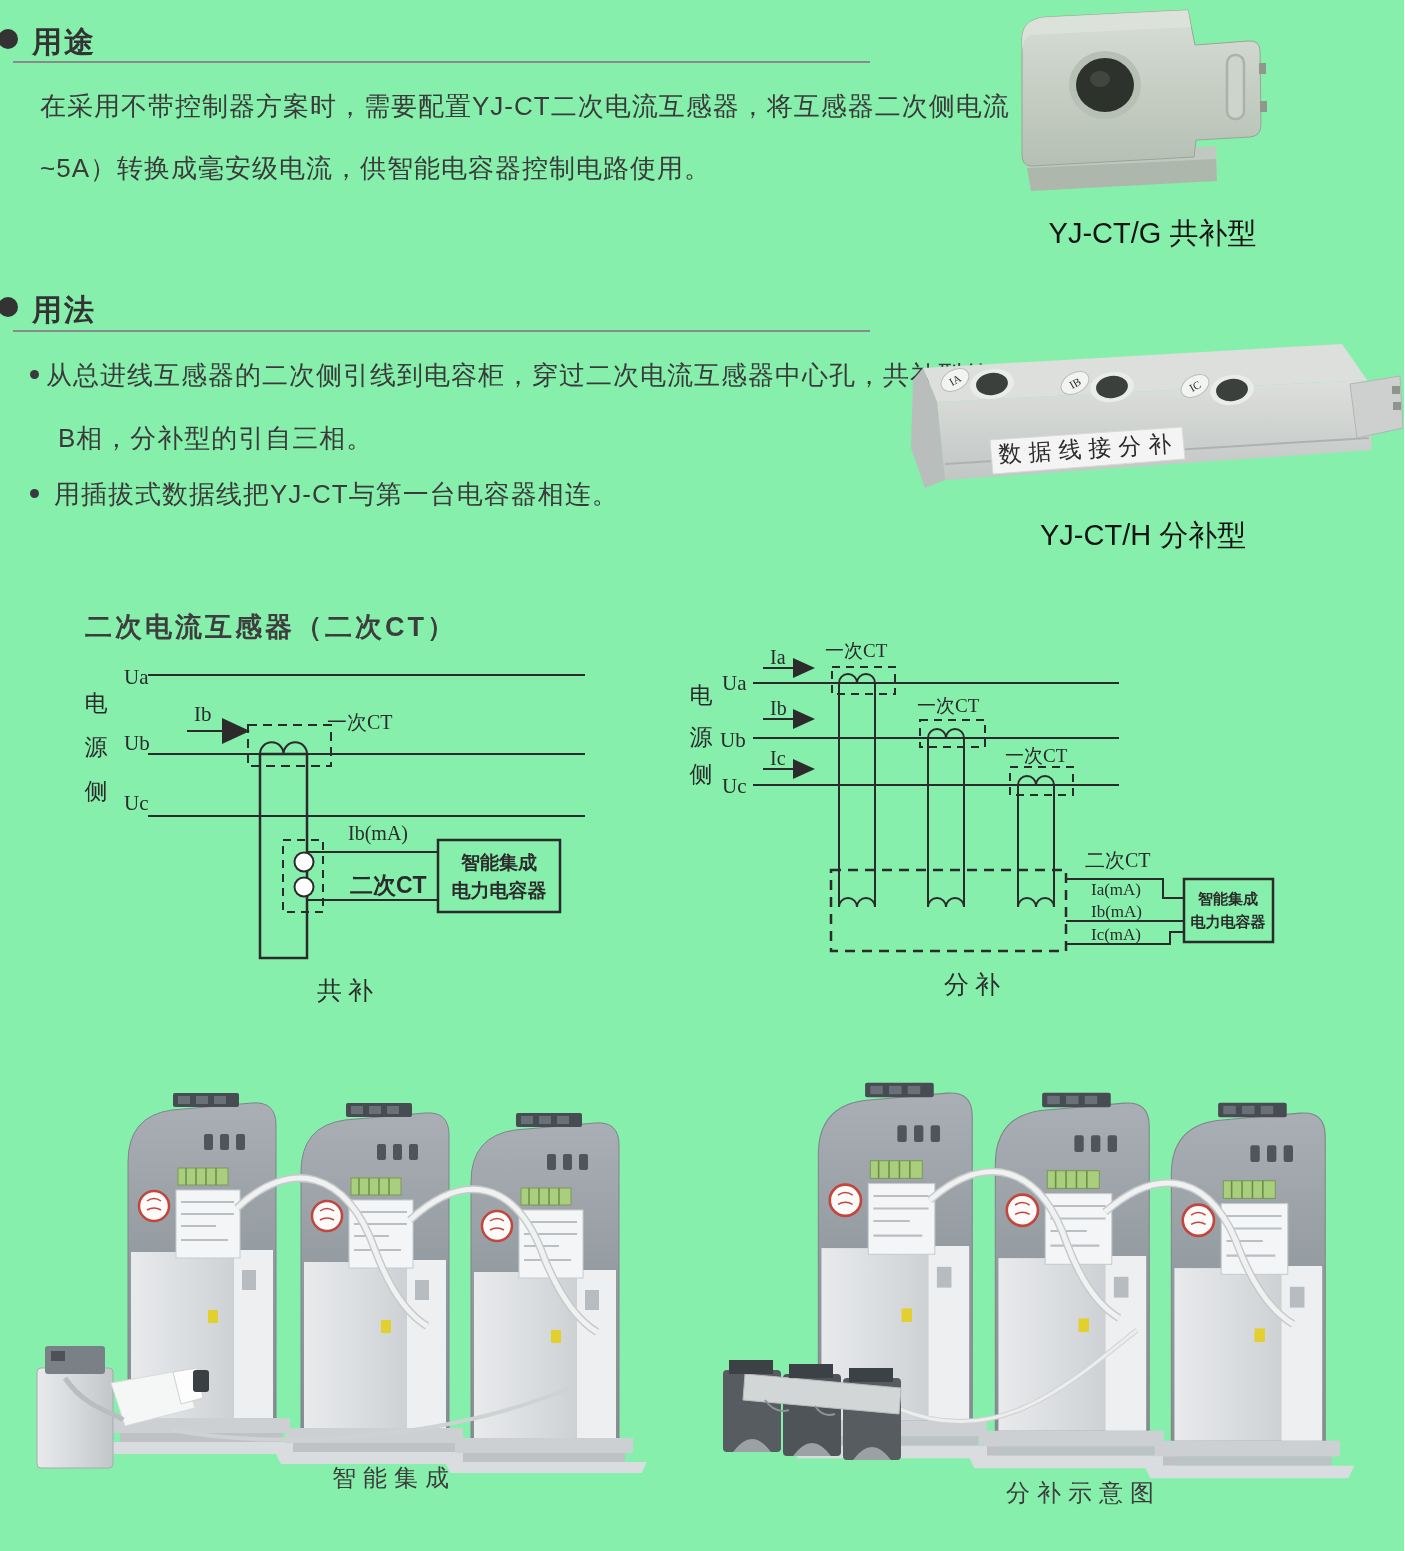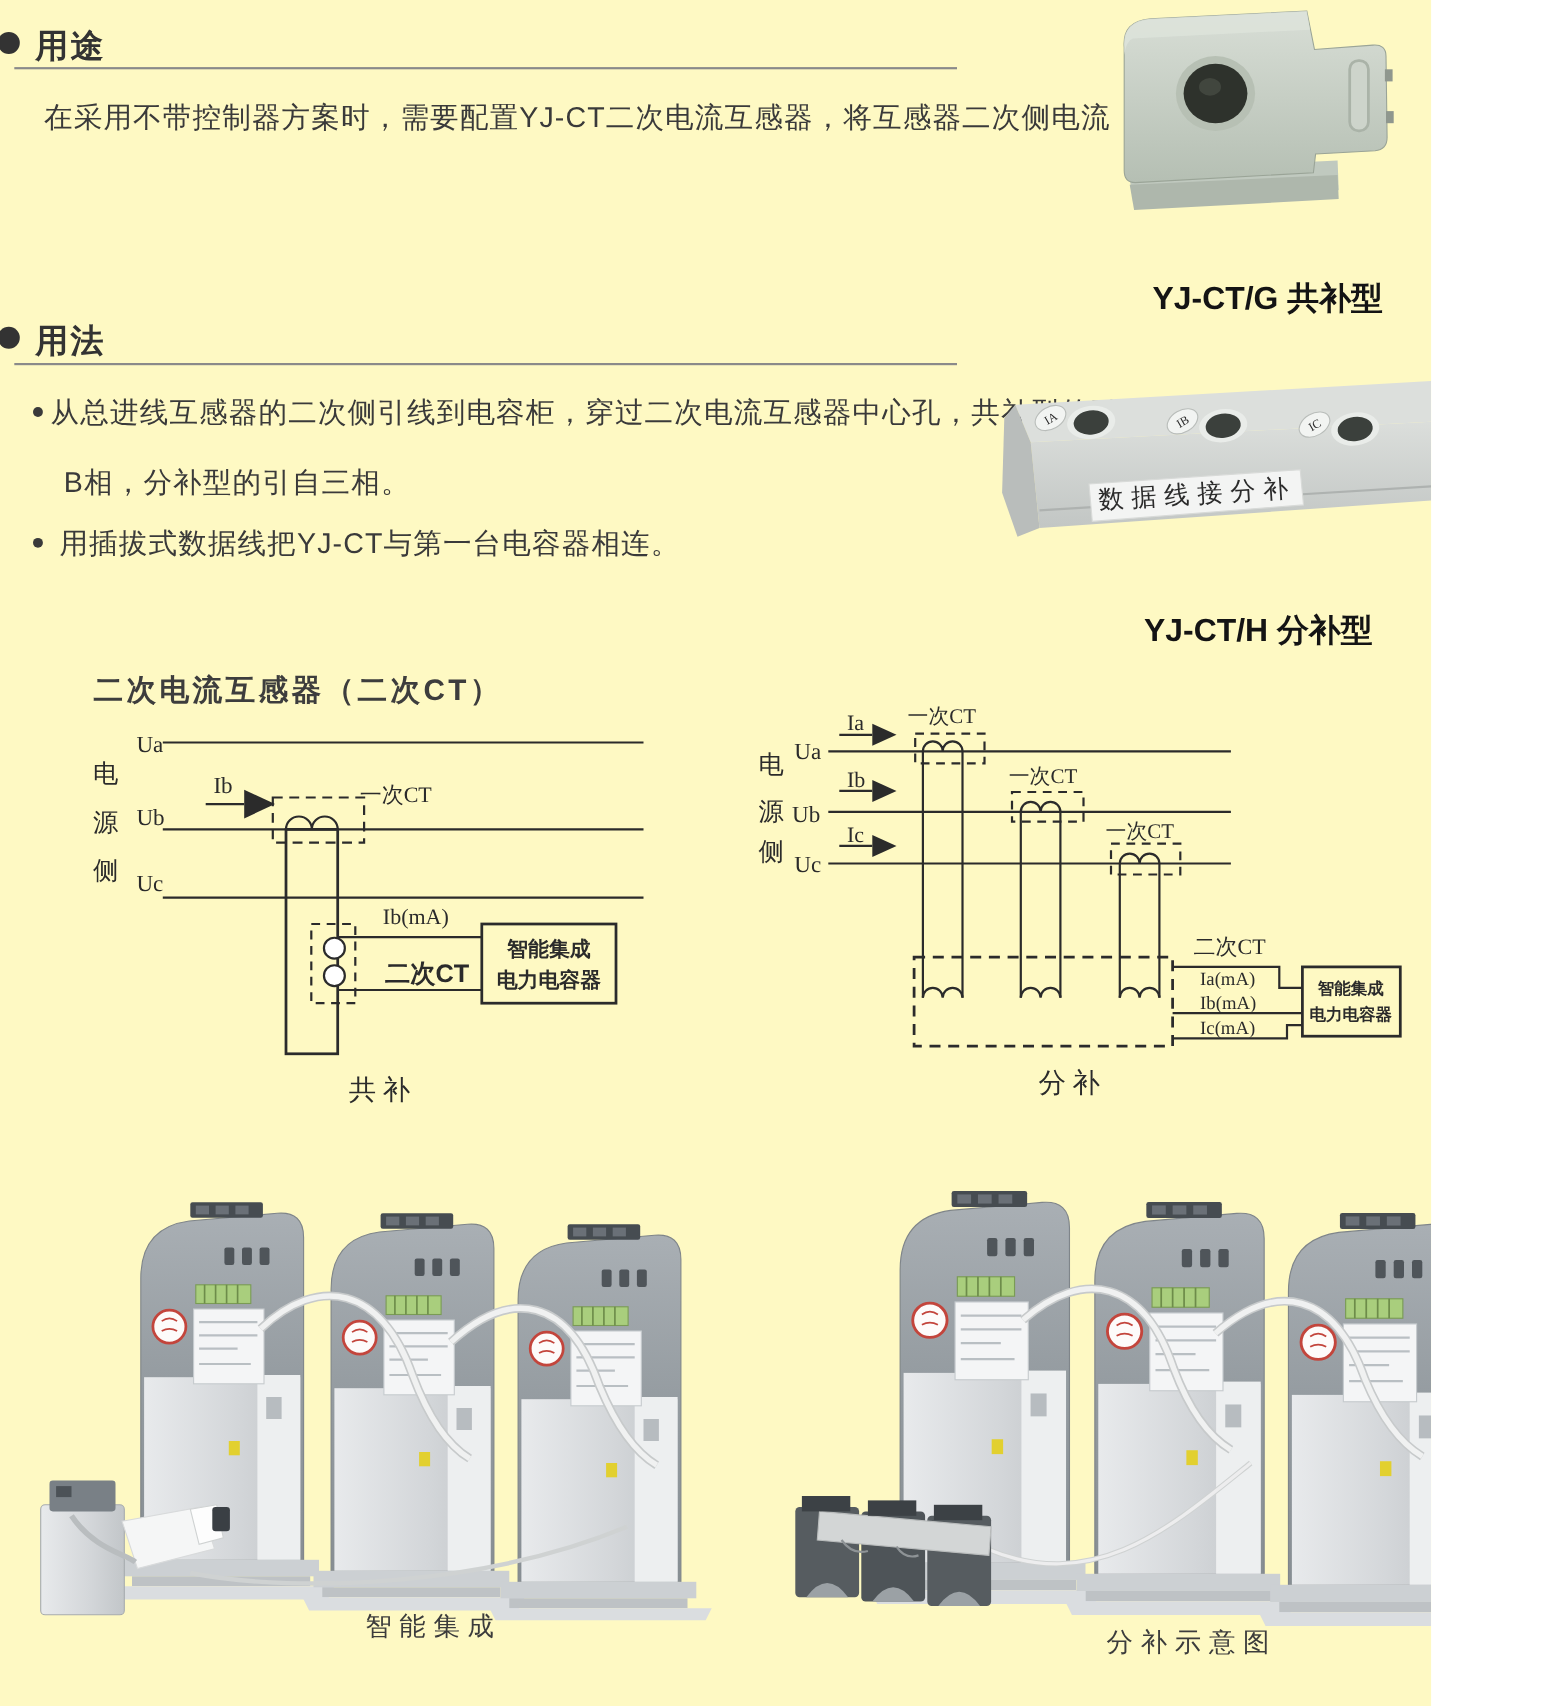--- a/index.html
+++ b/index.html
@@ -1,24 +1,24 @@
 <!DOCTYPE html>
 <html><head>
 <meta charset="utf-8">
 <style>
   html,body{margin:0;padding:0;background:#fff;}
-  .page{position:relative;width:1301px;height:1551px;background:#fef9c3;overflow:hidden;
+  .page{position:relative;width:1404px;height:1551px;background:#86efac;overflow:hidden;
         font-family:"Liberation Sans",sans-serif;color:#3a3a3a;}
   .abs{position:absolute;}
   .sec-dot{width:20px;height:20px;border-radius:50%;background:#333;}
   .sec-title{font-size:30px;font-weight:bold;color:#333;letter-spacing:2px;white-space:nowrap;}
   .rule{height:2px;background:#8a8a8a;}
   .body-text{font-size:26px;color:#3a3a3a;white-space:nowrap;letter-spacing:1px;}
   .li-dot{width:9px;height:9px;border-radius:50%;background:#3a3a3a;}
-  .prod-caption{font-size:29px;font-weight:bold;color:#141414;white-space:nowrap;text-align:center;margin-top:38px;}
+  .prod-caption{font-size:29px;font-weight:normal;color:#141414;white-space:nowrap;text-align:center;}
   .diagram-heading{font-size:27px;font-weight:bold;color:#3d3d3d;letter-spacing:3px;white-space:nowrap;}
   .photo-caption{font-size:24px;color:#3c3c3c;letter-spacing:7px;white-space:nowrap;}
   svg text{font-family:"Liberation Serif",serif;fill:#2b2b2b;}
   svg text.cjk{font-family:"Liberation Sans",sans-serif;}
 </style>
 </head>
 <body>
 
 <div class="page">
 
@@ -65,20 +65,21 @@
         <rect x="0" y="333" width="162" height="9" fill="#bec2c5"></rect>
         <polygon points="-18,342 184,342 178,354 -12,354" fill="#dadde0"></polygon>
       </g>
     </defs>
   </svg>
 
   <div class="abs sec-dot" style="left:-2px;top:29px;"></div>
   <div class="abs sec-title" style="left:32px;top:22px;">用途</div>
   <div class="abs rule" style="left:13px;top:61px;width:857px;"></div>
   <div class="abs body-text" style="left:40px;top:89px;">在采用不带控制器方案时，需要配置YJ-CT二次电流互感器，将互感器二次侧电流（0</div>
+  <div class="abs body-text" style="left:40px;top:151px;">~5A）转换成毫安级电流，供智能电容器控制电路使用。</div>
 
   <svg class="abs" style="left:1000px;top:5px;" width="290" height="205" viewBox="0 0 290 205">
     <path d="M26,150 L216,141 L217,168 L30,178 Z" fill="#c0c9bf"></path>
     <path d="M27,163 L216,154 L217,176 L31,186 Z" fill="#aeb7ac"></path>
     <path d="M22,38 Q20,14 46,12 L188,5 L195,40 L248,36 Q260,35 260,46 L261,120 Q261,131 250,132 L196,135 L194,152 L32,161 Q22,161 22,150 Z" fill="url(#gProd)" stroke="#9aa497" stroke-width="1"></path>
     <path d="M22,38 Q20,14 46,12 L188,5 L191,22 L30,30 Q24,32 22,45 Z" fill="#dde3db" opacity="0.8"></path>
     <ellipse cx="105" cy="80" rx="36" ry="34" fill="#b7c0b4"></ellipse>
     <ellipse cx="105" cy="80" rx="29" ry="27" fill="#2e322c"></ellipse>
     <ellipse cx="100" cy="74" rx="10" ry="8" fill="#4a4f46" opacity="0.7"></ellipse>
     <rect x="227" y="50" width="17" height="64" rx="8" fill="#cdd4cb" stroke="#aab3a8" stroke-width="2.5"></rect>

